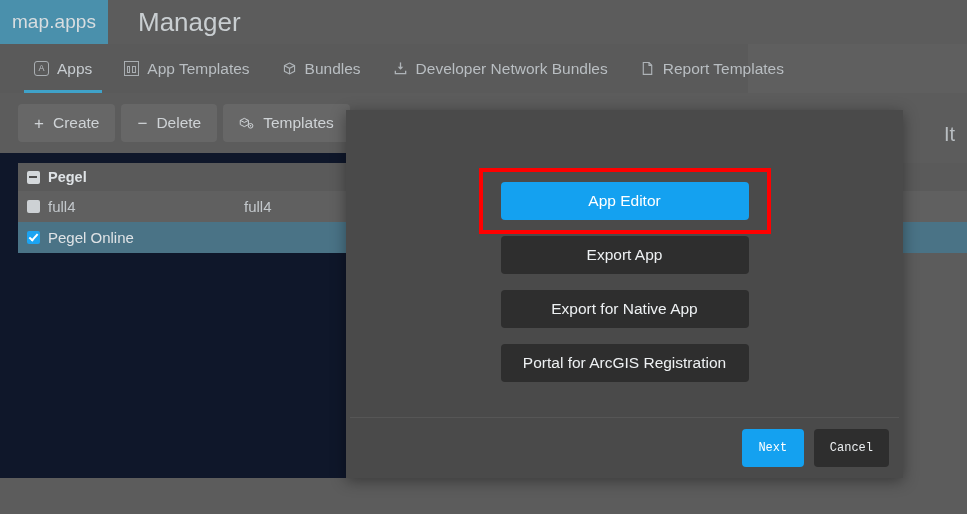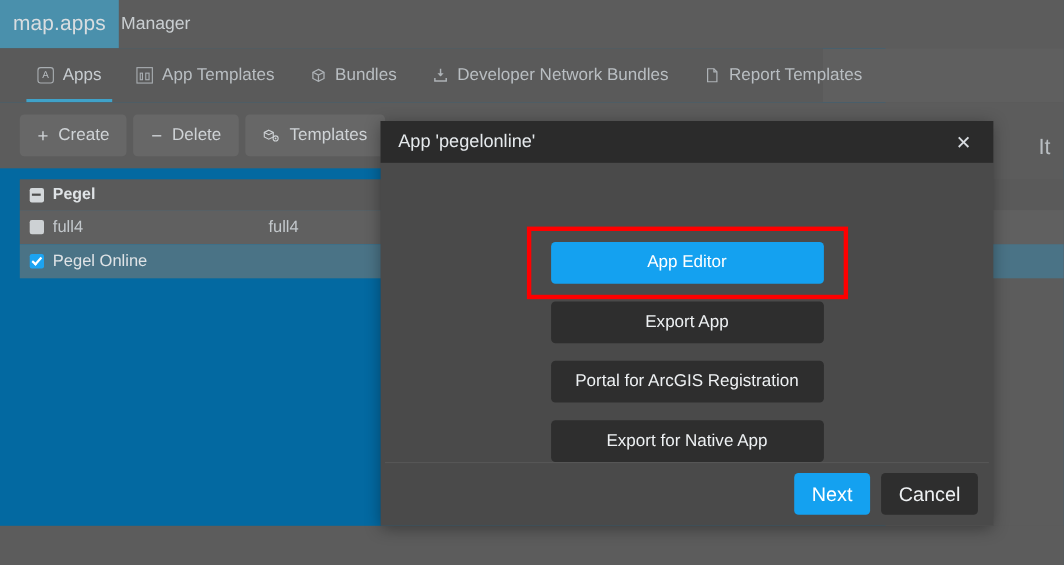--- a/index.html
+++ b/index.html
@@ -11,21 +11,21 @@
     width: 967px;
     height: 514px;
     overflow: hidden;
     font-family: "Liberation Sans", sans-serif;
     -webkit-font-smoothing: antialiased;
   }
   .app-root {
     position: relative;
     width: 805px;
     height: 514px;
-    background: #0369a1;
+    background: #0f172a;
   }
 
   
   .topbar {
     position: absolute;
     left: 0; top: 0;
     width: 967px;
     height: 44px;
     background: #5c5c5c;
     display: flex;
@@ -37,23 +37,23 @@
     color: #d8dde0;
     display: flex;
     align-items: center;
     justify-content: center;
     font-size: 19px;
     letter-spacing: .1px;
   }
   .brand-sub {
     display: flex;
     align-items: center;
-    padding-left: 2px;
+    padding-left: 30px;
     color: #c9ced1;
-    font-size: 16px;
+    font-size: 26px;
   }
 
   
   .tabstrip {
     position: absolute;
     left: 0; top: 44px;
     width: 967px;
     height: 49px;
     background: #5f5f5f;
   }
@@ -332,22 +332,22 @@
     padding-right: 14px;
     box-sizing: border-box;
   }
   .ft-btn {
     height: 38px;
     min-width: 62px;
     border: none;
     border-radius: 4px;
     background: #2e2e2e;
     color: #eef1f3;
-    font-family: Liberation Sans, sans-serif;
-    font-size: 18px;
+    font-family: Liberation Mono, monospace;
+    font-size: 12px;
     padding: 0 16px;
     cursor: pointer;
   }
   .ft-btn.primary { background: #14a1f0; color: #fff; }
 
   
   .edge-text {
     position: absolute;
     color: #b9bec2;
     font-size: 20px;
@@ -477,36 +477,32 @@
 
   </div>
 
   <div class="edge-text" style="left:944px; top:123px;">It</div>
 
   <div class="bottom-area"></div>
 
   <div class="dlg-shadow"></div>
   <div class="dialog">
 
-    <div class="dlg-title">
-      <span class="dlg-title-text">App 'pegelonline'</span>
-      <button class="dlg-close">✕</button>
-    </div>
 
     <div class="dlg-body">
       <div class="dlg-actions">
 
         <div class="hl-wrap">
           <span class="hl-box"></span>
           <button class="act-btn primary">App Editor</button>
         </div>
 
         <button class="act-btn">Export App</button>
+        <button class="act-btn">Export for Native App</button>
         <button class="act-btn">Portal for ArcGIS Registration</button>
-        <button class="act-btn">Export for Native App</button>
       </div>
     </div>
 
     <div class="dlg-divider"></div>
 
     <div class="dlg-footer">
       <button class="ft-btn primary">Next</button>
       <button class="ft-btn">Cancel</button>
     </div>
 

